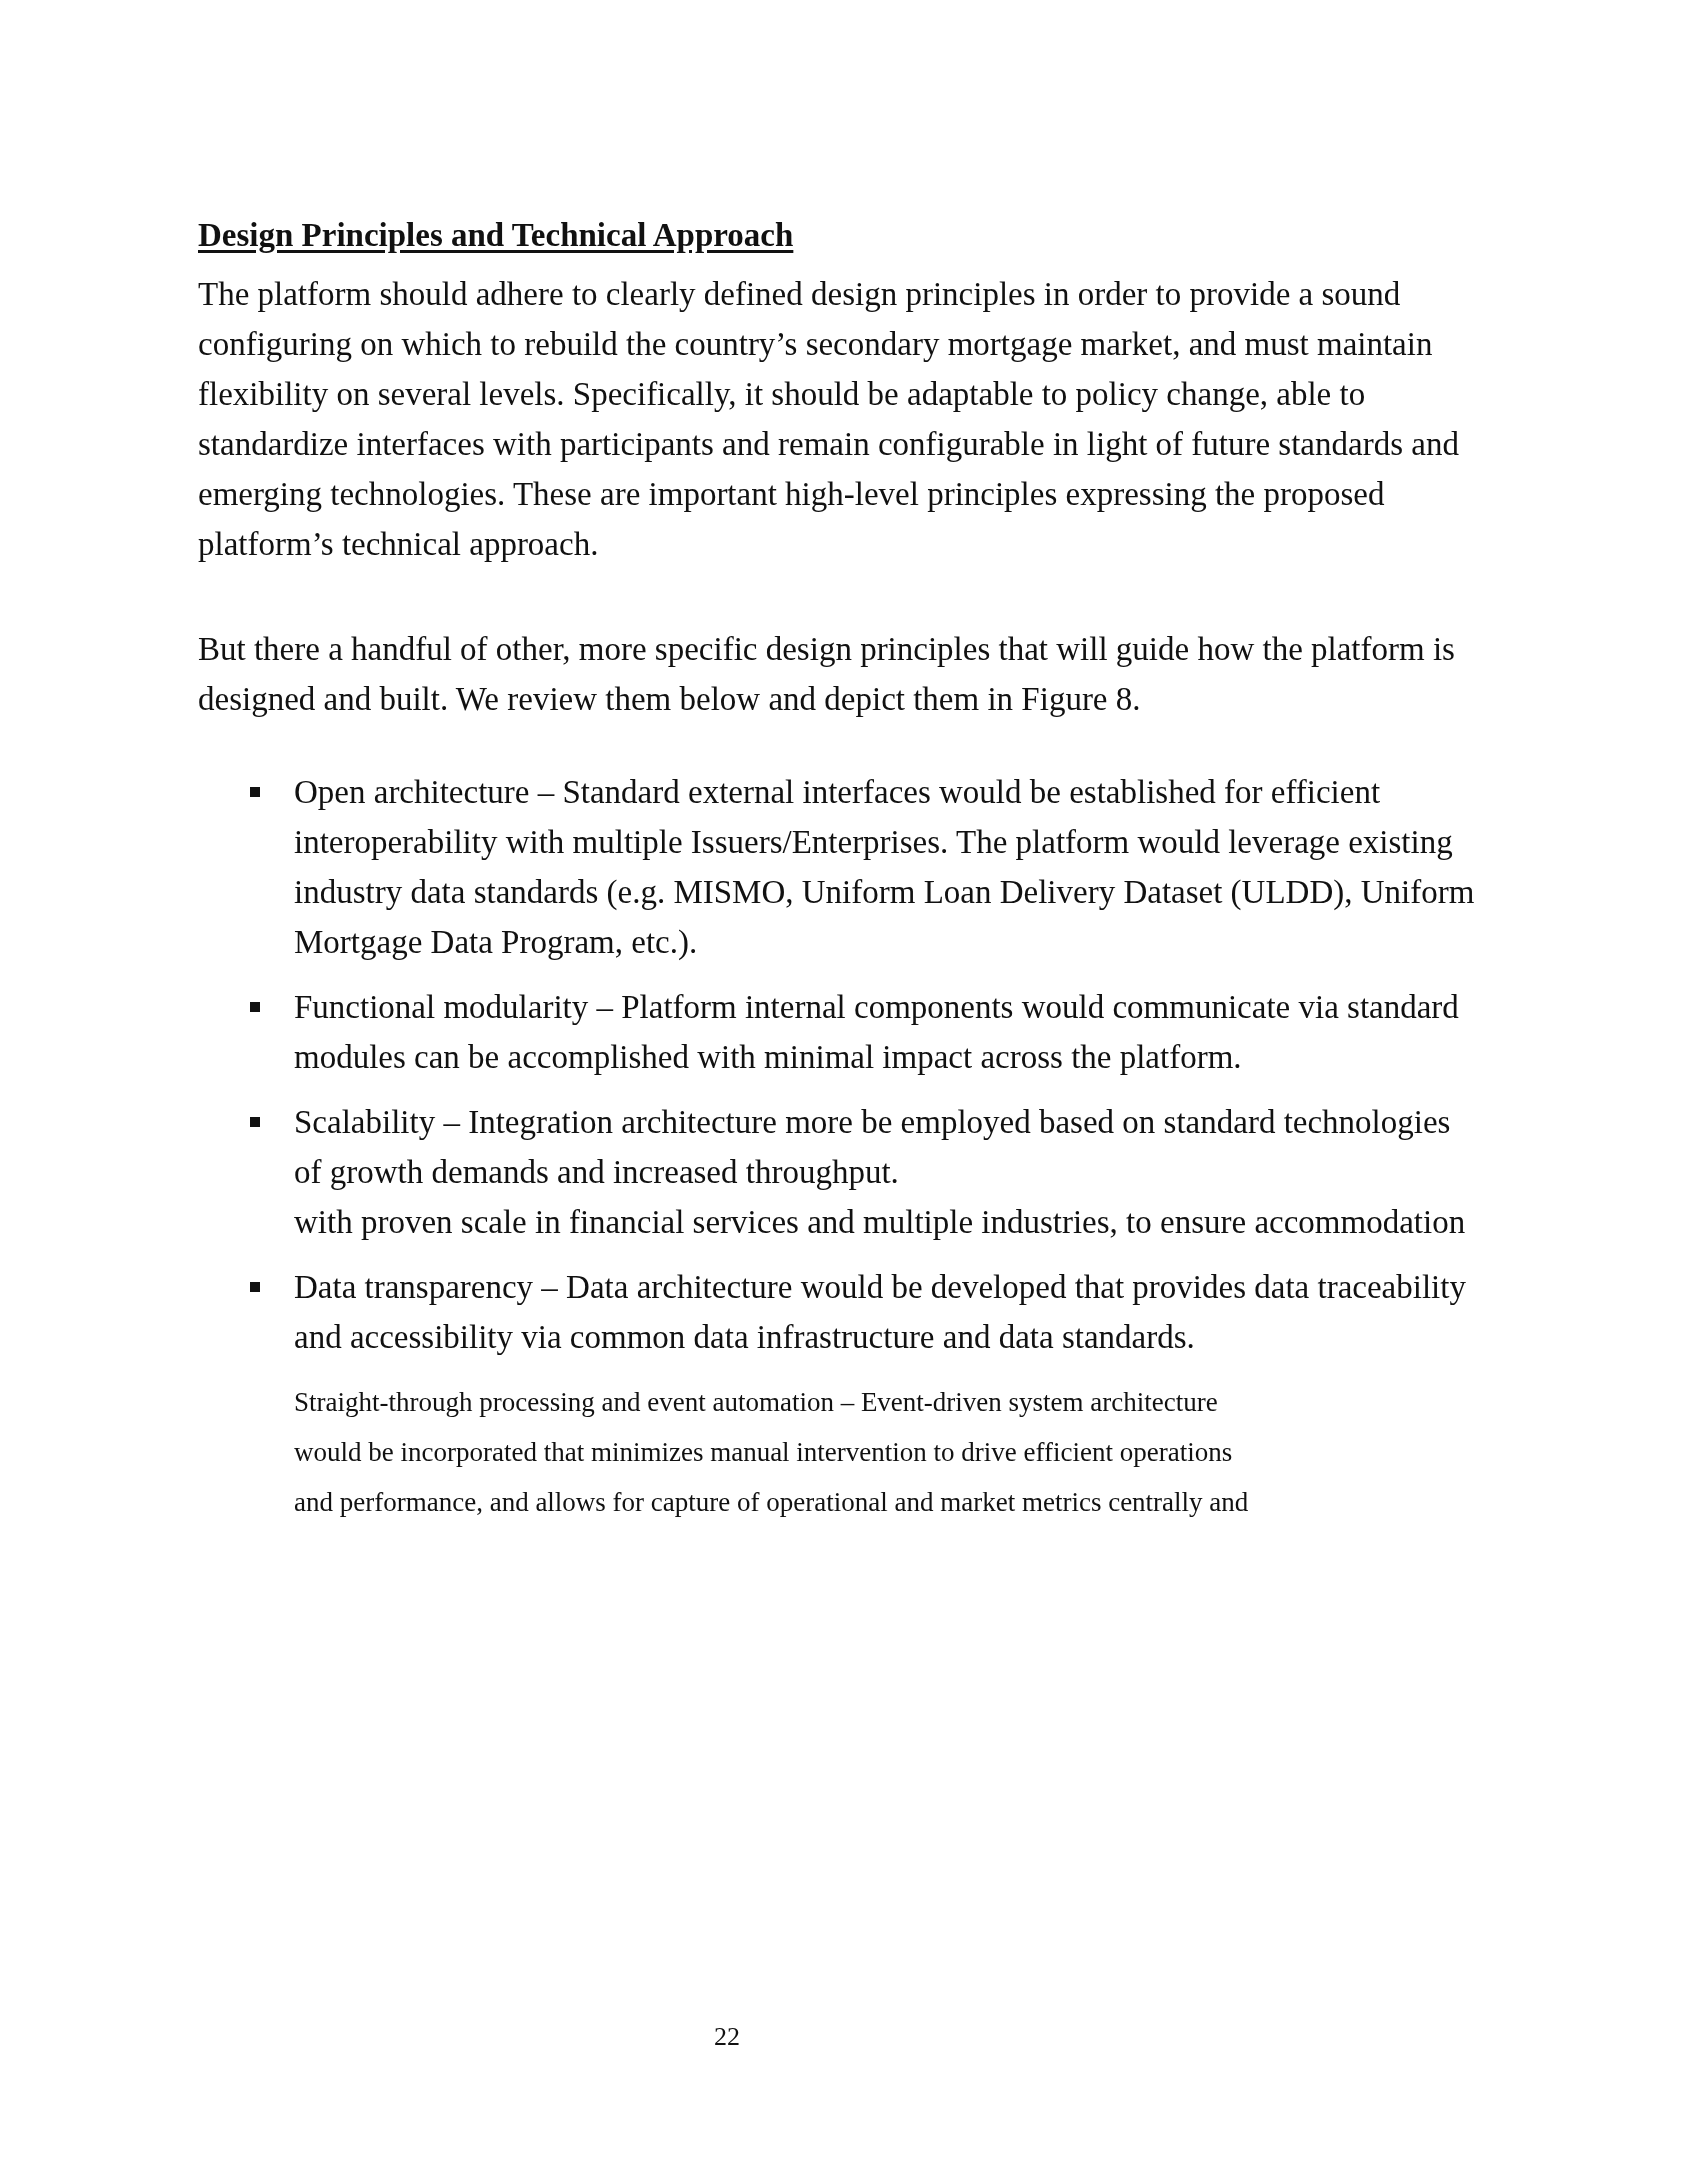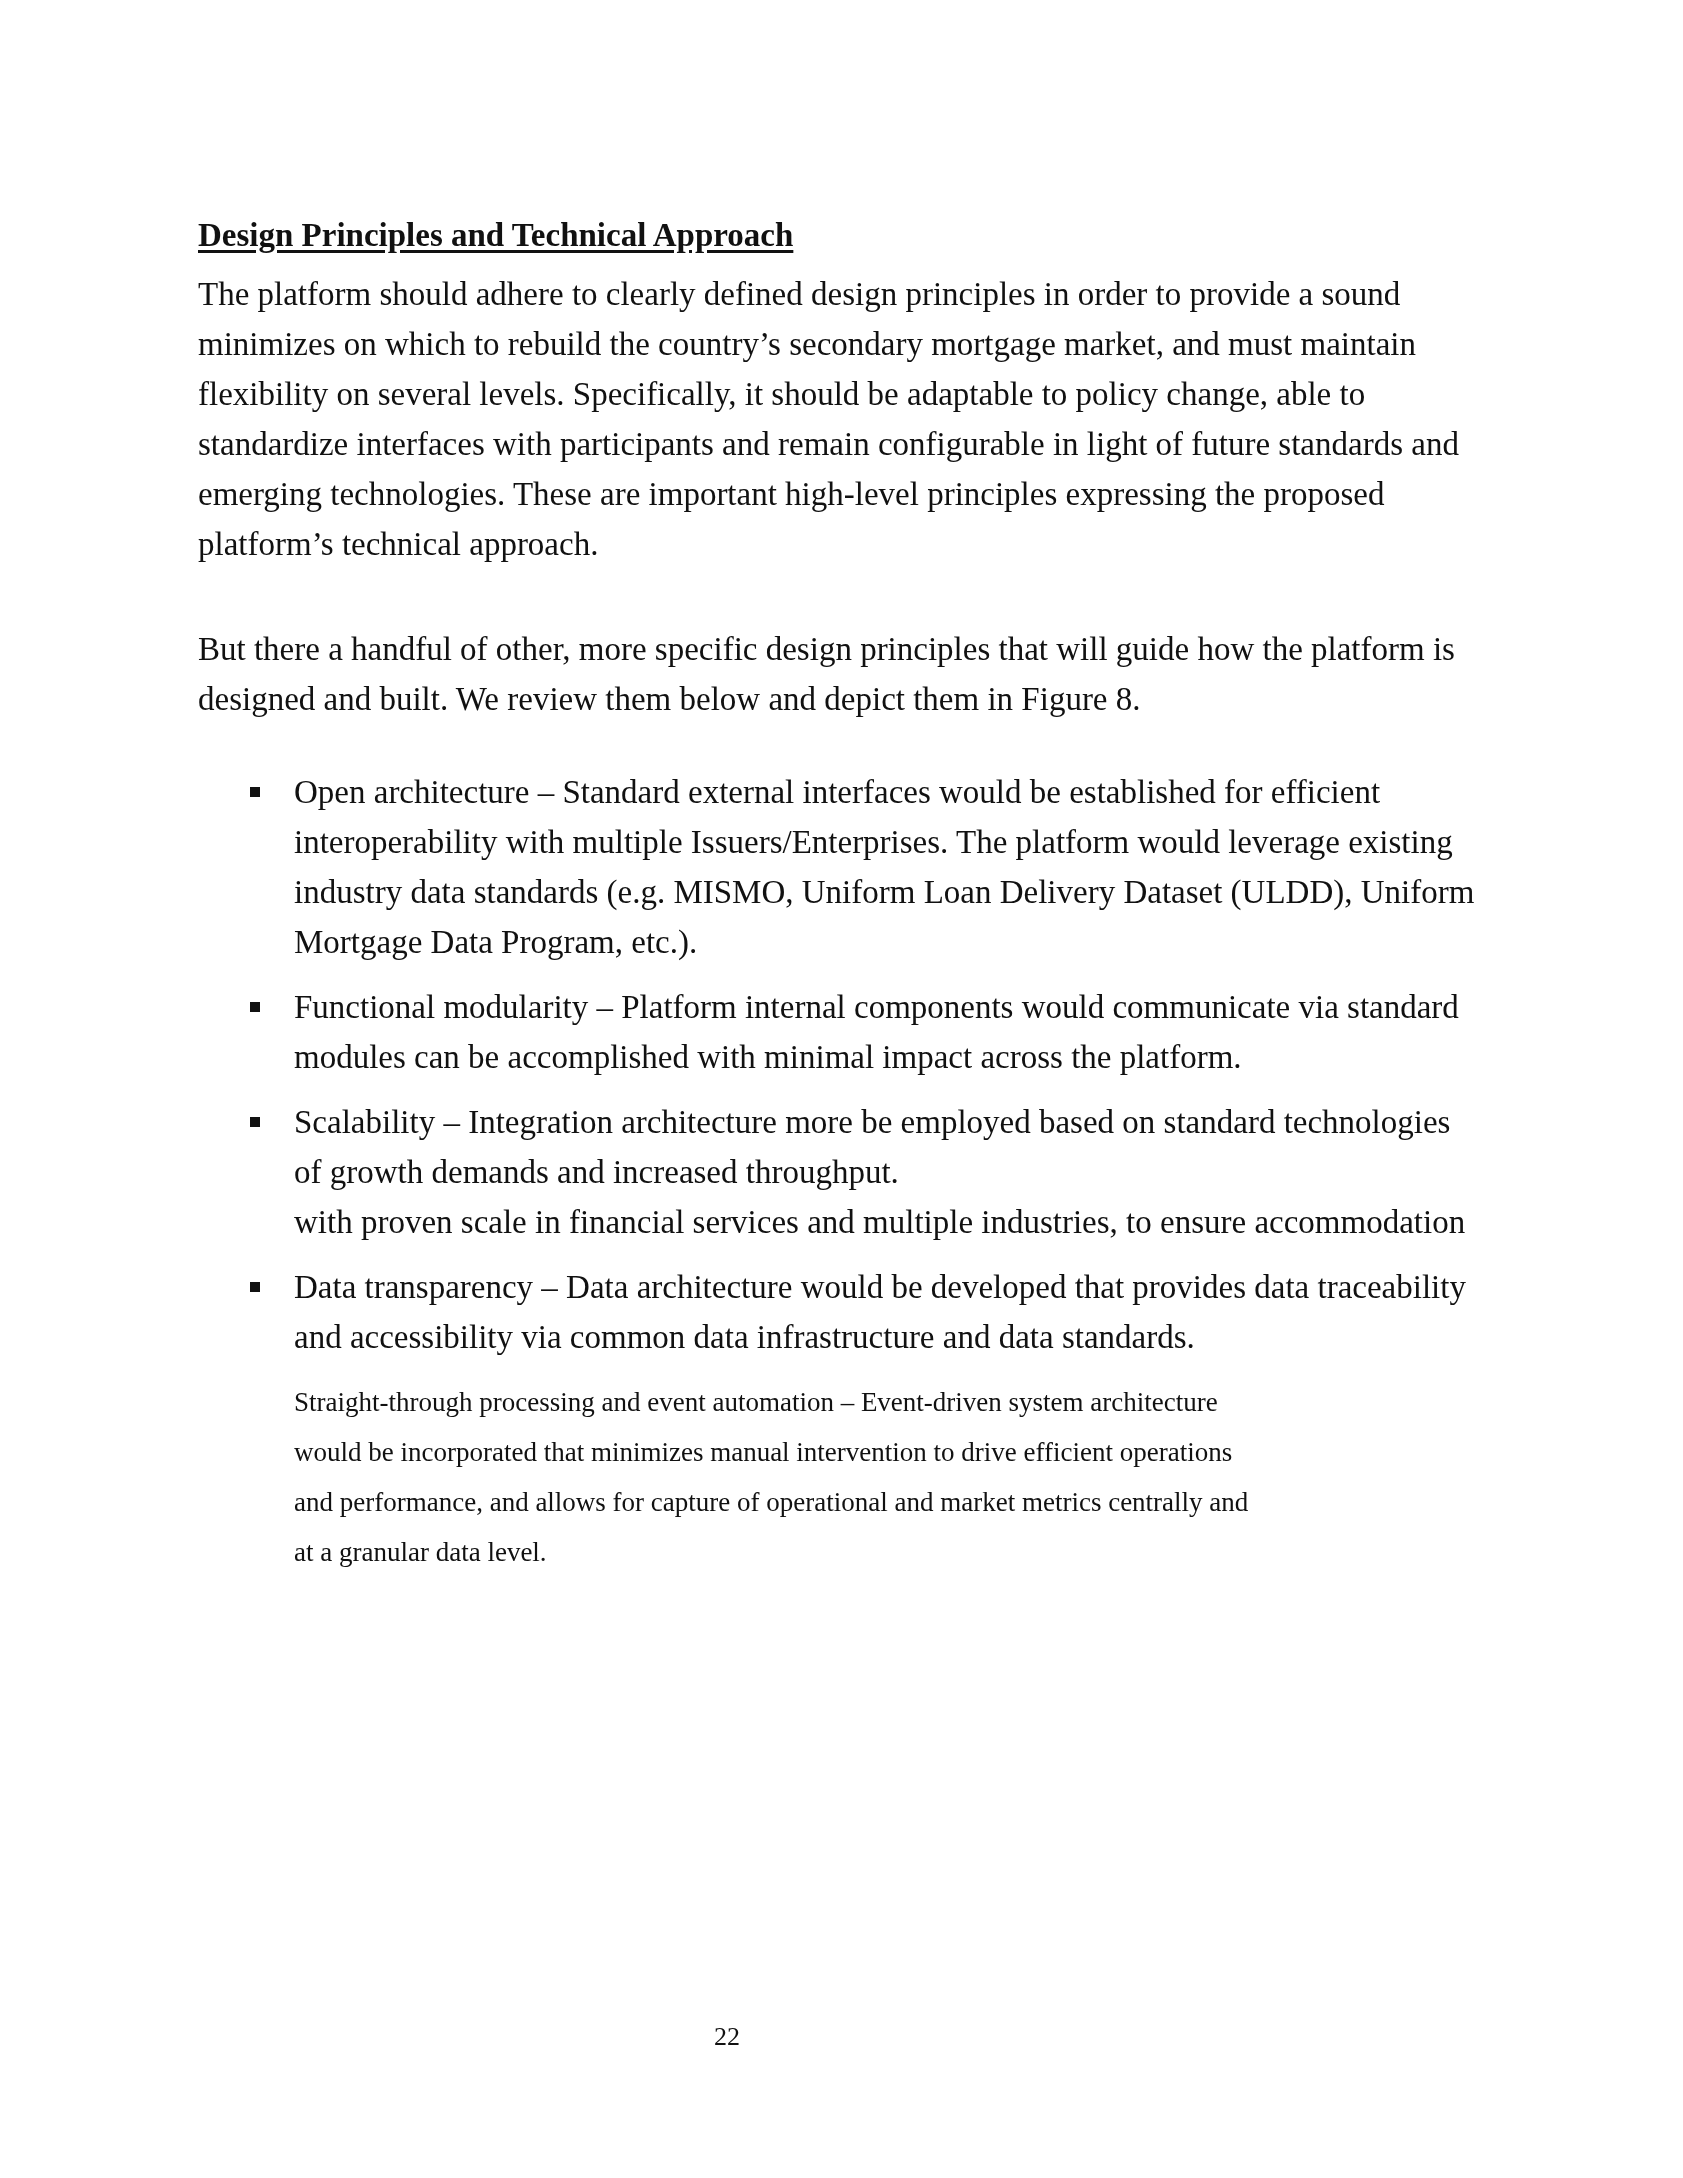--- a/index.html
+++ b/index.html
@@ -37,21 +37,21 @@
 </style>
 </head>
 <body>
 
 <div class="page">
 
   <h2 class="heading">Design Principles and Technical Approach</h2>
 
   <p class="para" id="para1">
     <span class="ln">The platform should adhere to clearly defined design principles in order to provide a sound</span>
-    <span class="ln">minimizes on which to rebuild the country’s secondary mortgage market, and must maintain</span>
+    <span class="ln">configuring on which to rebuild the country’s secondary mortgage market, and must maintain</span>
     <span class="ln">flexibility on several levels.  Specifically, it should be adaptable to policy change, able to</span>
     <span class="ln">standardize interfaces with participants and remain configurable in light of future standards and</span>
     <span class="ln">emerging technologies.  These are important high-level principles expressing the proposed</span>
     <span class="ln">platform’s technical approach.</span>
   </p>
 
   <p class="para" id="para2">
     <span class="ln">But there a handful of other, more specific design principles that will guide how the platform is</span>
     <span class="ln">designed and built.  We review them below and depict them in Figure 8.</span>
   </p>
@@ -77,19 +77,18 @@
     </li>
     <li class="bullet">
       <span class="marker"></span>
       <span class="ln">Data transparency – Data architecture would be developed that provides data traceability</span>
       <span class="ln">and accessibility via common data infrastructure and data standards.</span>
     </li>
     <li class="tail">
       <span class="ln">Straight-through processing and event automation – Event-driven system architecture</span>
       <span class="ln">would be incorporated that minimizes manual intervention to drive efficient operations</span>
       <span class="ln">and performance, and allows for capture of operational and market metrics centrally and</span>
-      <span class="ln">at a granular data level.</span>
     </li>
   </ul>
 
   <div class="pagenum">22</div>
 </div>
 
 
 </body></html>

